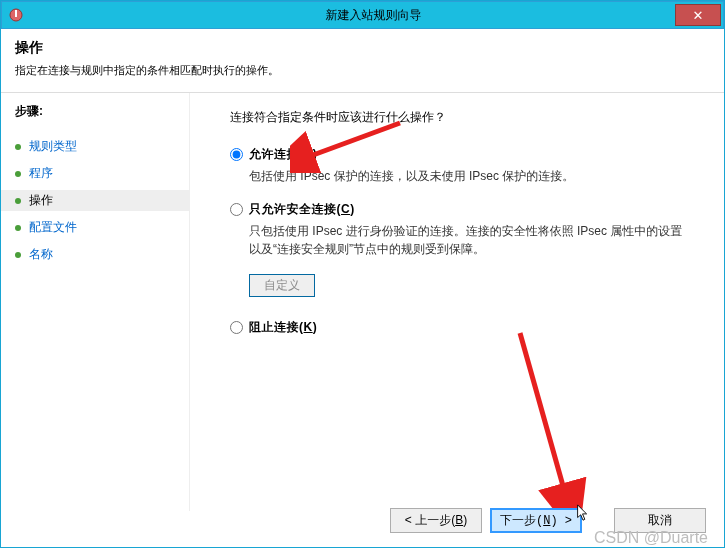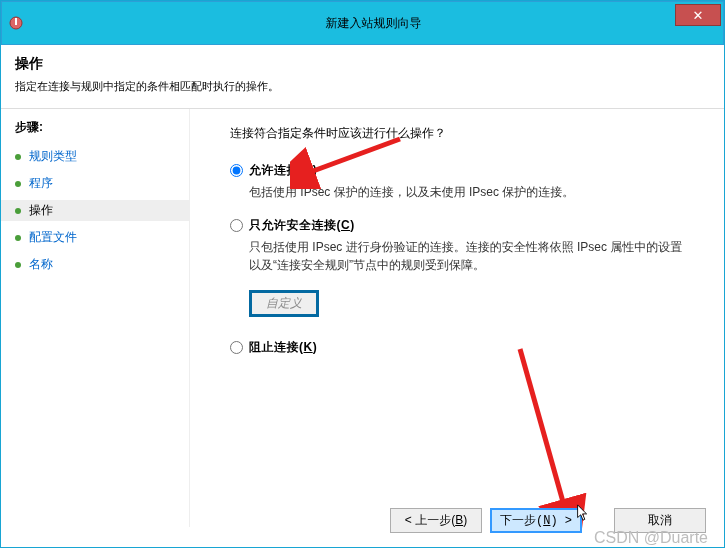--- a/index.html
+++ b/index.html
@@ -1,40 +1,40 @@
 <!DOCTYPE html>
 <html><head>
   <meta charset="utf-8">
   <style>
     * { box-sizing: border-box; margin: 0; padding: 0; }
     body { font-family: "Microsoft YaHei", "SimSun", Tahoma, sans-serif; font-size: 12px; background: #fff; }
     .window { width: 725px; height: 548px; position: relative; background: #fff; }
-    .titlebar { height: 44px; background: #1bbde0; display: flex; align-items: center; position: relative; border: 1px solid #2d9fd6; }
+    .titlebar { height: 28px; background: #1bbde0; display: flex; align-items: center; position: relative; border: 1px solid #2d9fd6; }
     .titlebar-icon { width: 16px; height: 16px; margin-left: 6px; display:inline-block; }
     .titlebar-title { flex: 1; text-align: center; color: #000; font-size: 12px; }
     .close-btn { width: 46px; height: 22px; background: #c75050; color: #fff; display: flex; align-items: center; justify-content: center; font-size: 13px; position: absolute; right: 2px; top: 2px; border:1px solid #8b3a3a;}
     .header-section { padding: 10px 14px 14px 14px; }
     .header-title { font-size: 14px; font-weight: bold; margin-bottom: 6px; }
     .header-desc { font-size: 11px; color: #000; }
     .body-section { display: flex; border-top: 1px solid #ddd; height: 419px; }
     .sidebar { width: 188px; padding: 10px 14px; }
-    .sidebar-title { font-weight: bold; margin-bottom: 10px; }
+    .sidebar-title { font-weight: bold; margin-bottom: 16px; }
     .step-item { display: flex; align-items: center; margin: 6px 0; padding: 2px 0;}
     .step-item.active { background: #eee; margin-left:-14px; margin-right:-14px; padding-left:14px;}
     .step-bullet { width: 6px; height: 6px; border-radius: 50%; background: #4a9e3a; margin-right: 8px; flex-shrink:0;}
     .step-label { color: #0066cc; font-family: Liberation Serif, serif; }
     .step-item.active .step-label { color: #000; }
     .main { flex: 1; padding: 16px 20px 10px 40px; position: relative; border-left: 1px solid #eee;}
     .question { margin-bottom: 20px; }
     .radio-row { display: flex; align-items: center; margin-bottom: 4px; }
     .radio-row input { margin-right: 6px; }
     .radio-label { font-weight: bold; letter-spacing: 0.5px;}
     .underline { text-decoration: underline; }
     .radio-desc { font-size: 12px; color: #333; margin-left: 19px; margin-bottom: 16px; line-height: 1.5; max-width: 440px;}
-    .custom-btn { margin-left: 19px; padding: 2px 14px; border: 3px solid #0369a1; background: #efefef; color: #8d8d8d; font-size:12px; margin-bottom: 18px; font-style: italic;}
+    .custom-btn { margin-left: 19px; padding: 2px 14px; border: 1px solid #0369a1; background: #efefef; color: #8d8d8d; font-size:12px; margin-bottom: 18px;}
     .button-bar { position: absolute; right: 18px; bottom: 14px; display: flex; gap: 8px; }
     .wiz-btn { min-width: 92px; padding: 3px 6px; border: 1px solid #adadad; background: #efefef; font-size: 12px; text-align:center;}
     .wiz-btn.primary { background: #cde8ff; border: 1px solid #3399ff; box-shadow: 0 0 0 1px #3399ff inset; font-family: Liberation Mono, monospace;}
     .watermark { position: absolute; right: 16px; bottom: 0; color: #bdbdbd; font-size: 16px; }
     .outer-border { border: 1px solid #18a5d3;}
     .arrow { position: absolute; pointer-events: none; }
     .cursor-arrow { position:absolute; width:14px; height:18px; }
   </style>
 </head>
 <body>

